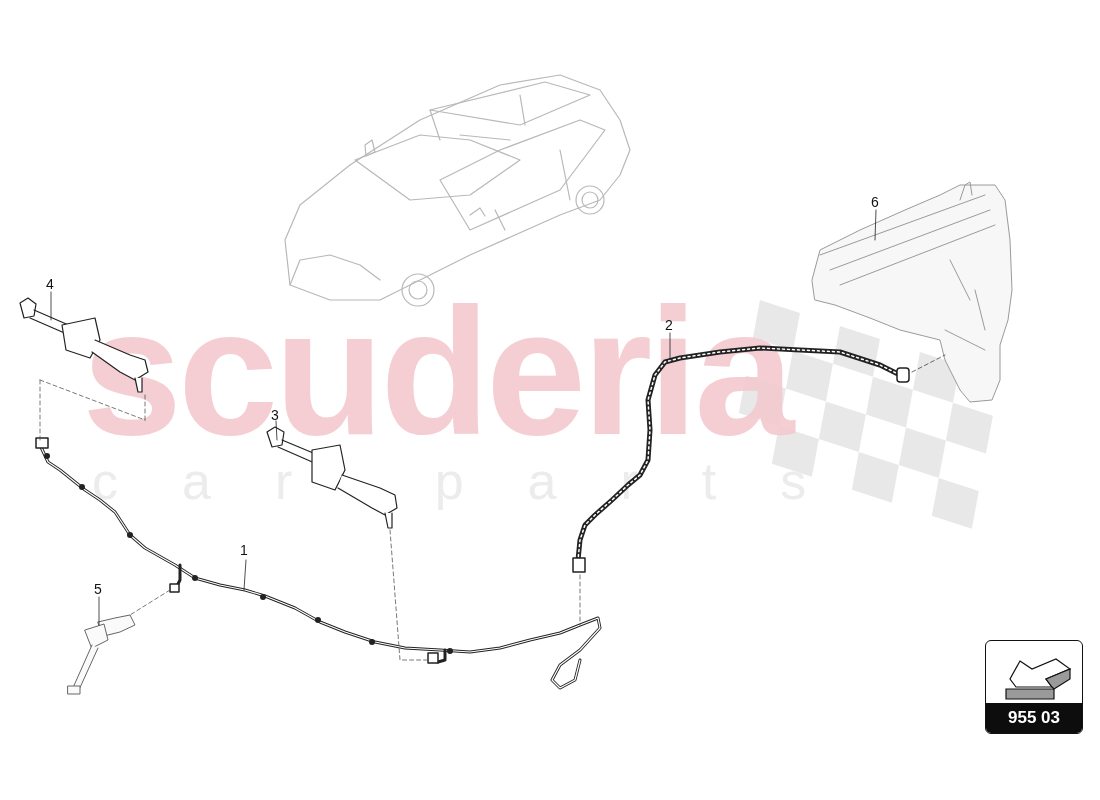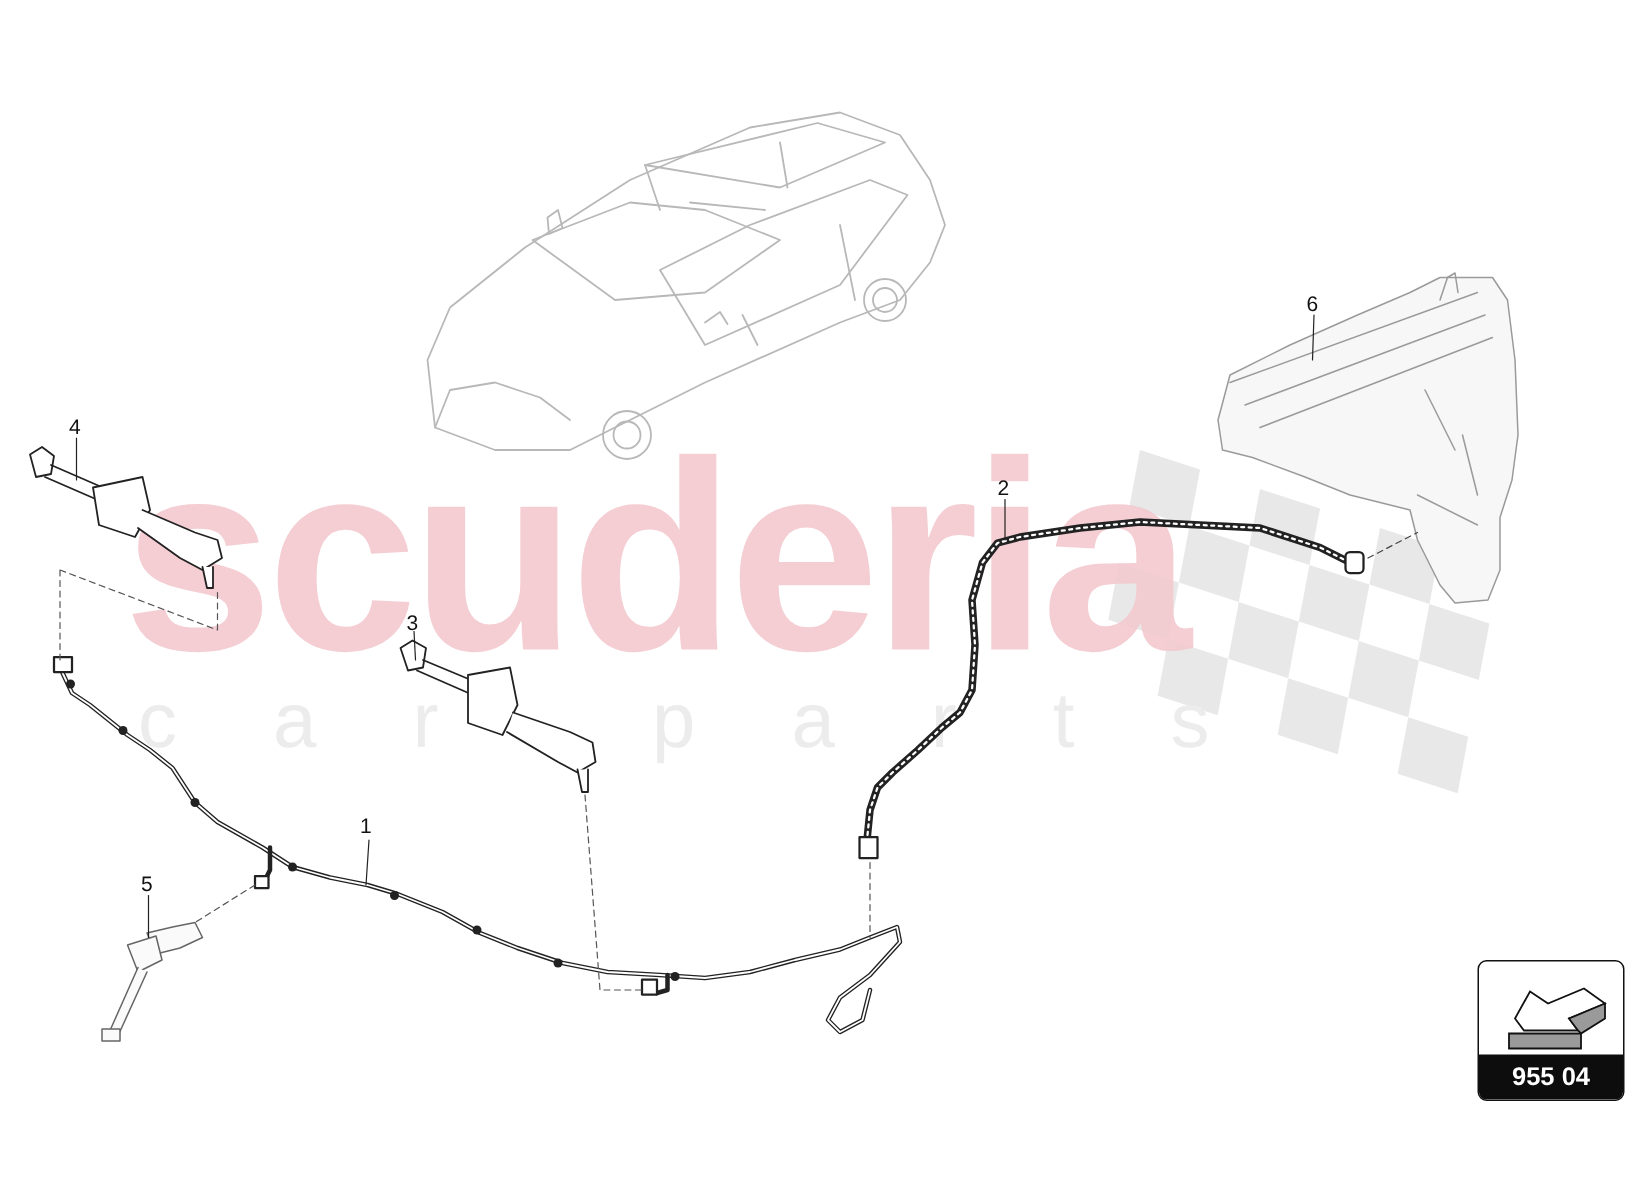--- a/index.html
+++ b/index.html
@@ -152,15 +152,15 @@
   <div class="callout" style="left:46px;top:277px;">4</div>
   <div class="callout" style="left:94px;top:582px;">5</div>
   <div class="callout" style="left:871px;top:195px;">6</div>
 
   <div class="badge">
     <svg class="badge-top" viewBox="0 0 96 60">
       <path d="M34 20 L46 28 L70 18 L84 28 L60 38 L66 46 L30 46 L24 38 Z" fill="#fff" stroke="#111" stroke-width="1.2"></path>
       <path d="M20 48 L68 48 L68 58 L20 58 Z" fill="#9a9a9a" stroke="#111" stroke-width="1.2"></path>
       <path d="M60 38 L84 28 L84 38 L68 48 L66 46 Z" fill="#9a9a9a" stroke="#111" stroke-width="1.2"></path>
     </svg>
-    <div class="badge-bottom">955 04</div>
+    <div class="badge-bottom">955 03</div>
   </div>
 </div>
 
 </body></html>

